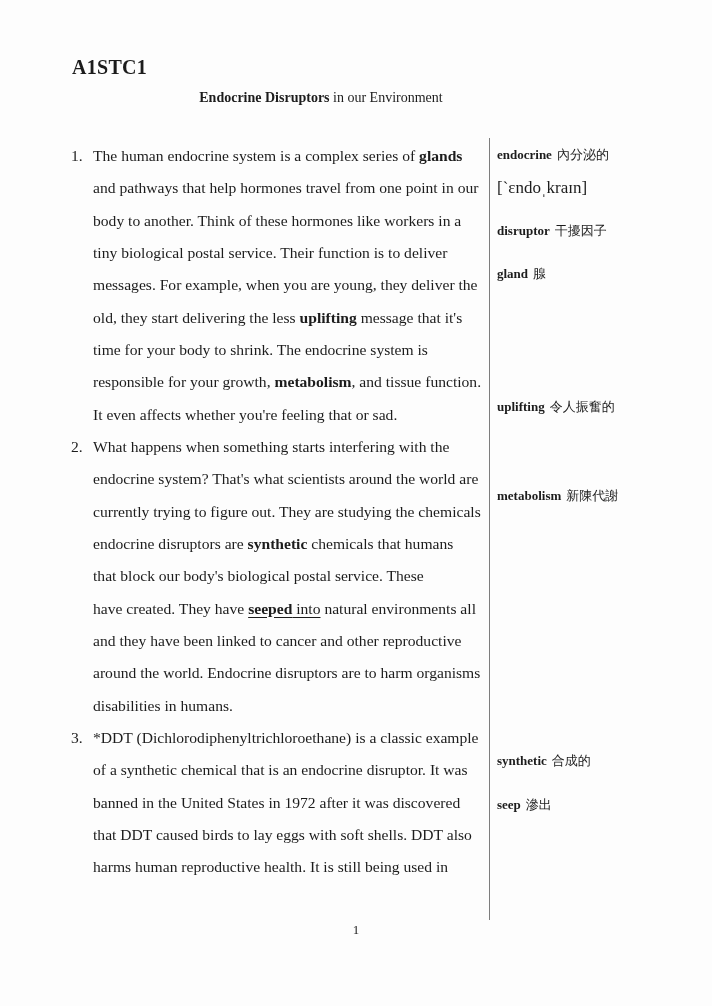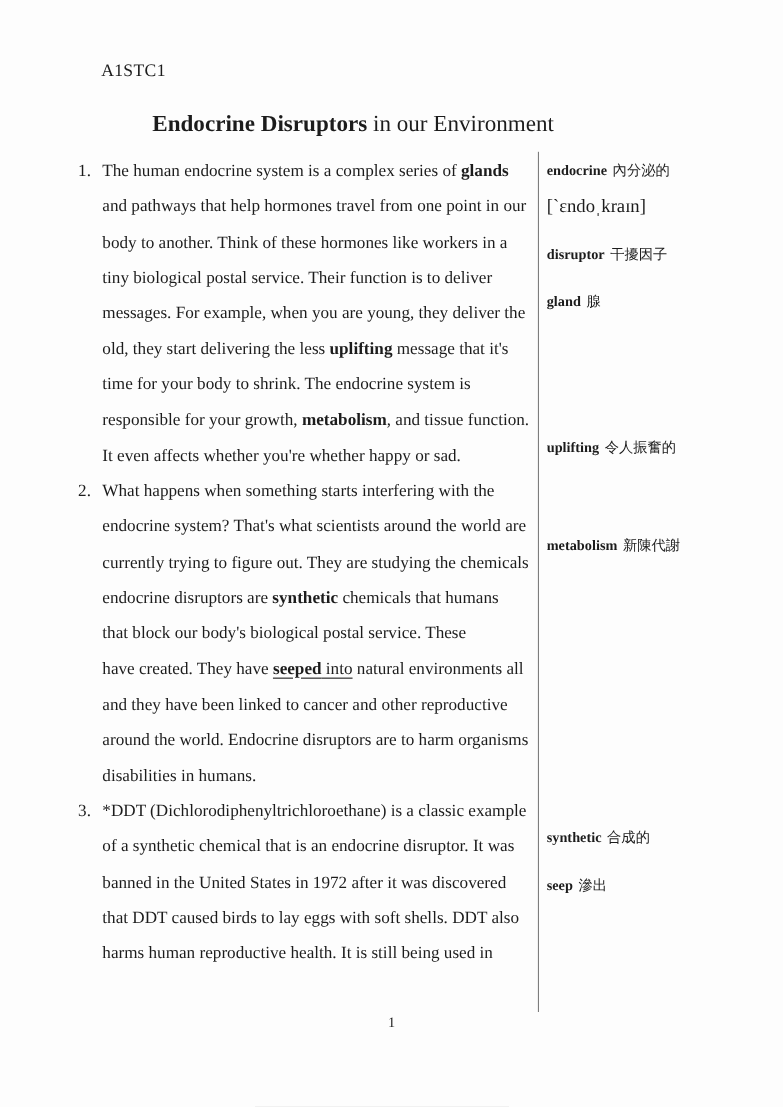--- a/index.html
+++ b/index.html
@@ -7,25 +7,25 @@
     position:relative;
     width:712px;height:1006px;
     background:#fdfdfd;
     font-family:"Liberation Serif", serif;
     color:#1c1c1c;
     overflow:hidden;
     margin:0 auto;
   }
   .header-code{
     position:absolute;left:72px;top:56px;
-    font-size:16px;font-weight:normal;letter-spacing:.3px;margin-left:20px;
+    font-size:20px;font-weight:bold;letter-spacing:.3px;
   }
   .doc-title{
-    position:absolute;left:0;top:102px;width:642px;
-    text-align:center;font-size:21px;line-height:20px;
+    position:absolute;left:0;top:88px;width:642px;
+    text-align:center;font-size:14px;line-height:20px;
   }
   .b{font-weight:bold;}
   .u{text-decoration:underline;text-underline-offset:3px;}
   .passage{
     position:absolute;left:71px;top:140px;width:424px;
     font-size:15.6px;line-height:32.33px;
   }
   .para{display:flex;}
   .pnum{flex:0 0 22px;width:22px;}
   .plines{flex:1;font-family:Liberation Serif, serif;}
@@ -62,21 +62,21 @@
         <div class="pnum">1.</div>
         <div class="plines">
           <div class="pline"><span>The human endocrine system is a complex series of </span><span class="b">glands</span></div>
           <div class="pline"><span>and pathways that help hormones travel from one point in our</span></div>
           <div class="pline"><span>body to another. Think of these hormones like workers in a</span></div>
           <div class="pline"><span>tiny biological postal service. Their function is to deliver</span></div>
           <div class="pline"><span>messages. For example, when you are young, they deliver the</span></div>
           <div class="pline"><span>old, they start delivering the less </span><span class="b">uplifting</span><span> message that it's</span></div>
           <div class="pline"><span>time for your body to shrink. The endocrine system is</span></div>
           <div class="pline"><span>responsible for your growth, </span><span class="b">metabolism</span><span>, and tissue function.</span></div>
-          <div class="pline"><span>It even affects whether you're whether happy or sad.</span></div>
+          <div class="pline"><span>It even affects whether you're feeling that or sad.</span></div>
         </div>
       </div>
       <div class="para">
         <div class="pnum">2.</div>
         <div class="plines">
           <div class="pline"><span>What happens when something starts interfering with the</span></div>
           <div class="pline"><span>endocrine system? That's what scientists around the world are</span></div>
           <div class="pline"><span>currently trying to figure out. They are studying the chemicals</span></div>
           <div class="pline"><span>endocrine disruptors are </span><span class="b">synthetic</span><span> chemicals that humans</span></div>
           <div class="pline"><span>that block our body's biological postal service. These</span></div>

